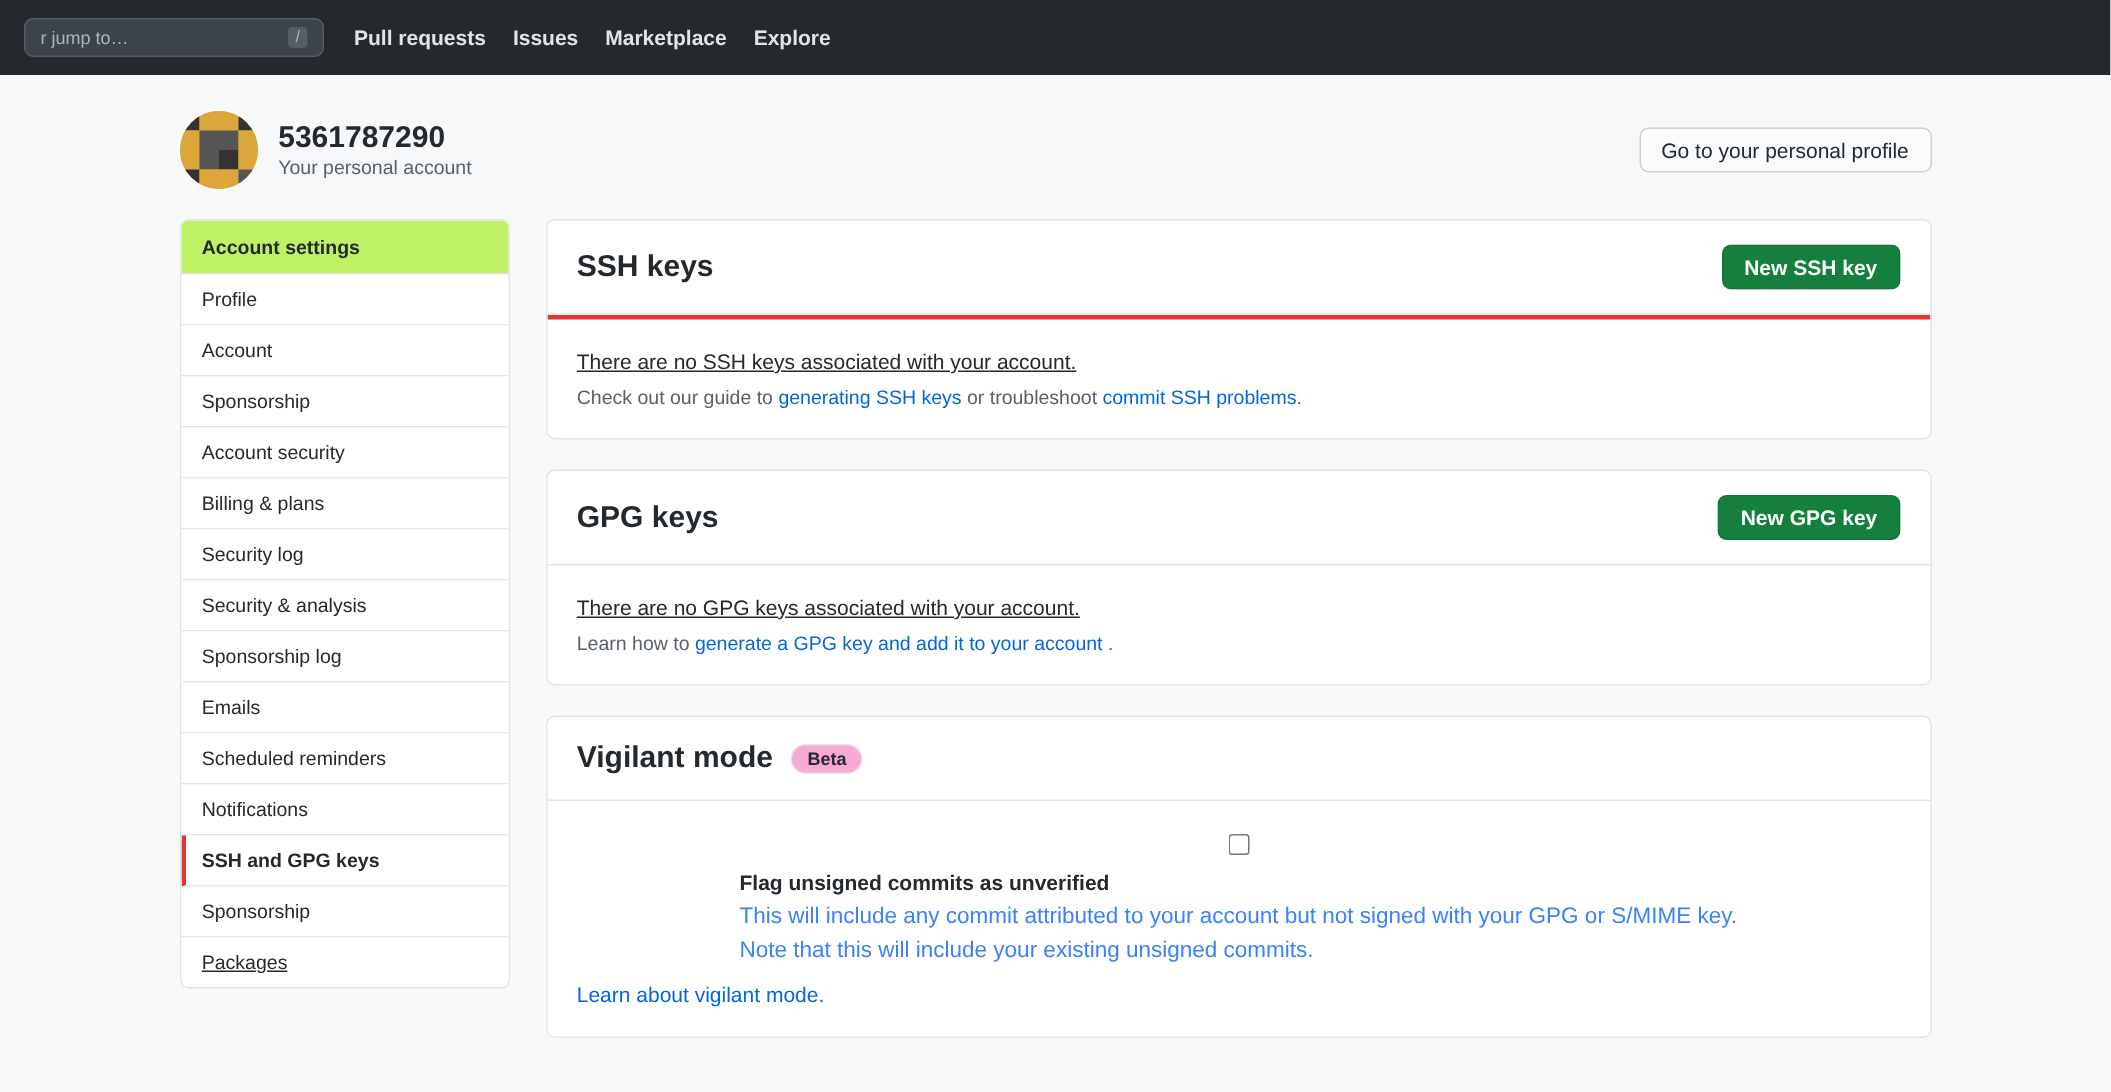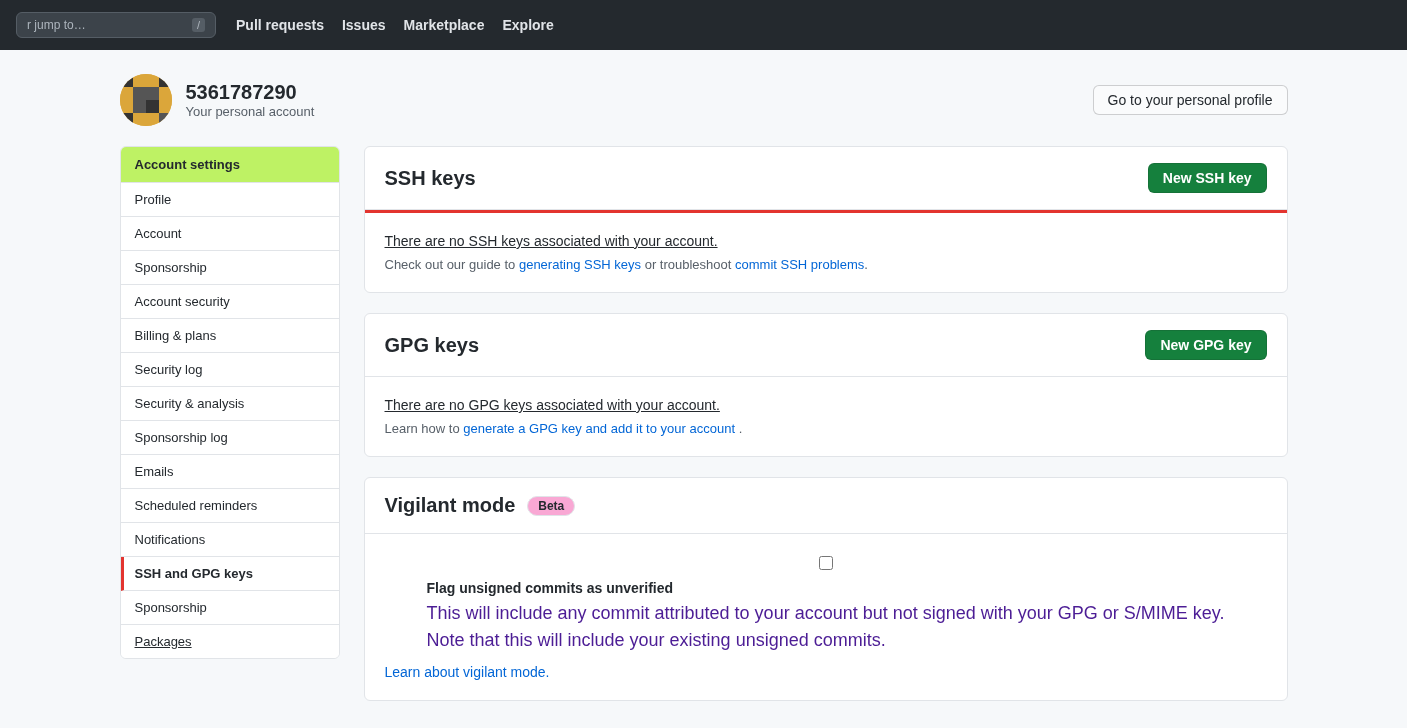--- a/index.html
+++ b/index.html
@@ -154,21 +154,21 @@
       border: 1px solid #e1e4e8;
       border-radius: 20px;
       padding: 2px 10px;
       font-size: 12px;
       font-weight: 700;
       color: #24292e;
     }
     .checkbox-label { display: flex; align-items: center; gap: 10px; margin-bottom: 10px; flex-direction: column; }
     .checkbox-label input { margin-top: 2px; width: 14px; height: 14px; cursor: pointer; }
     .checkbox-label-text { font-size: 14px; font-weight: 600; }
-    .checkbox-description { font-size: 18px; color: #4c1d95; margin-top: 4px; line-height: 1.5; }
+    .checkbox-description { font-size: 15px; color: #3b82f6; margin-top: 4px; line-height: 1.5; }
 
     .divider { border: none; border-top: 1px solid #e1e4e8; }
   </style>
 </head>
 <body>
 
 <nav class="topnav">
   <div class="topnav-search">
     <span>r jump to…</span>
     <span class="kbd">/</span>

